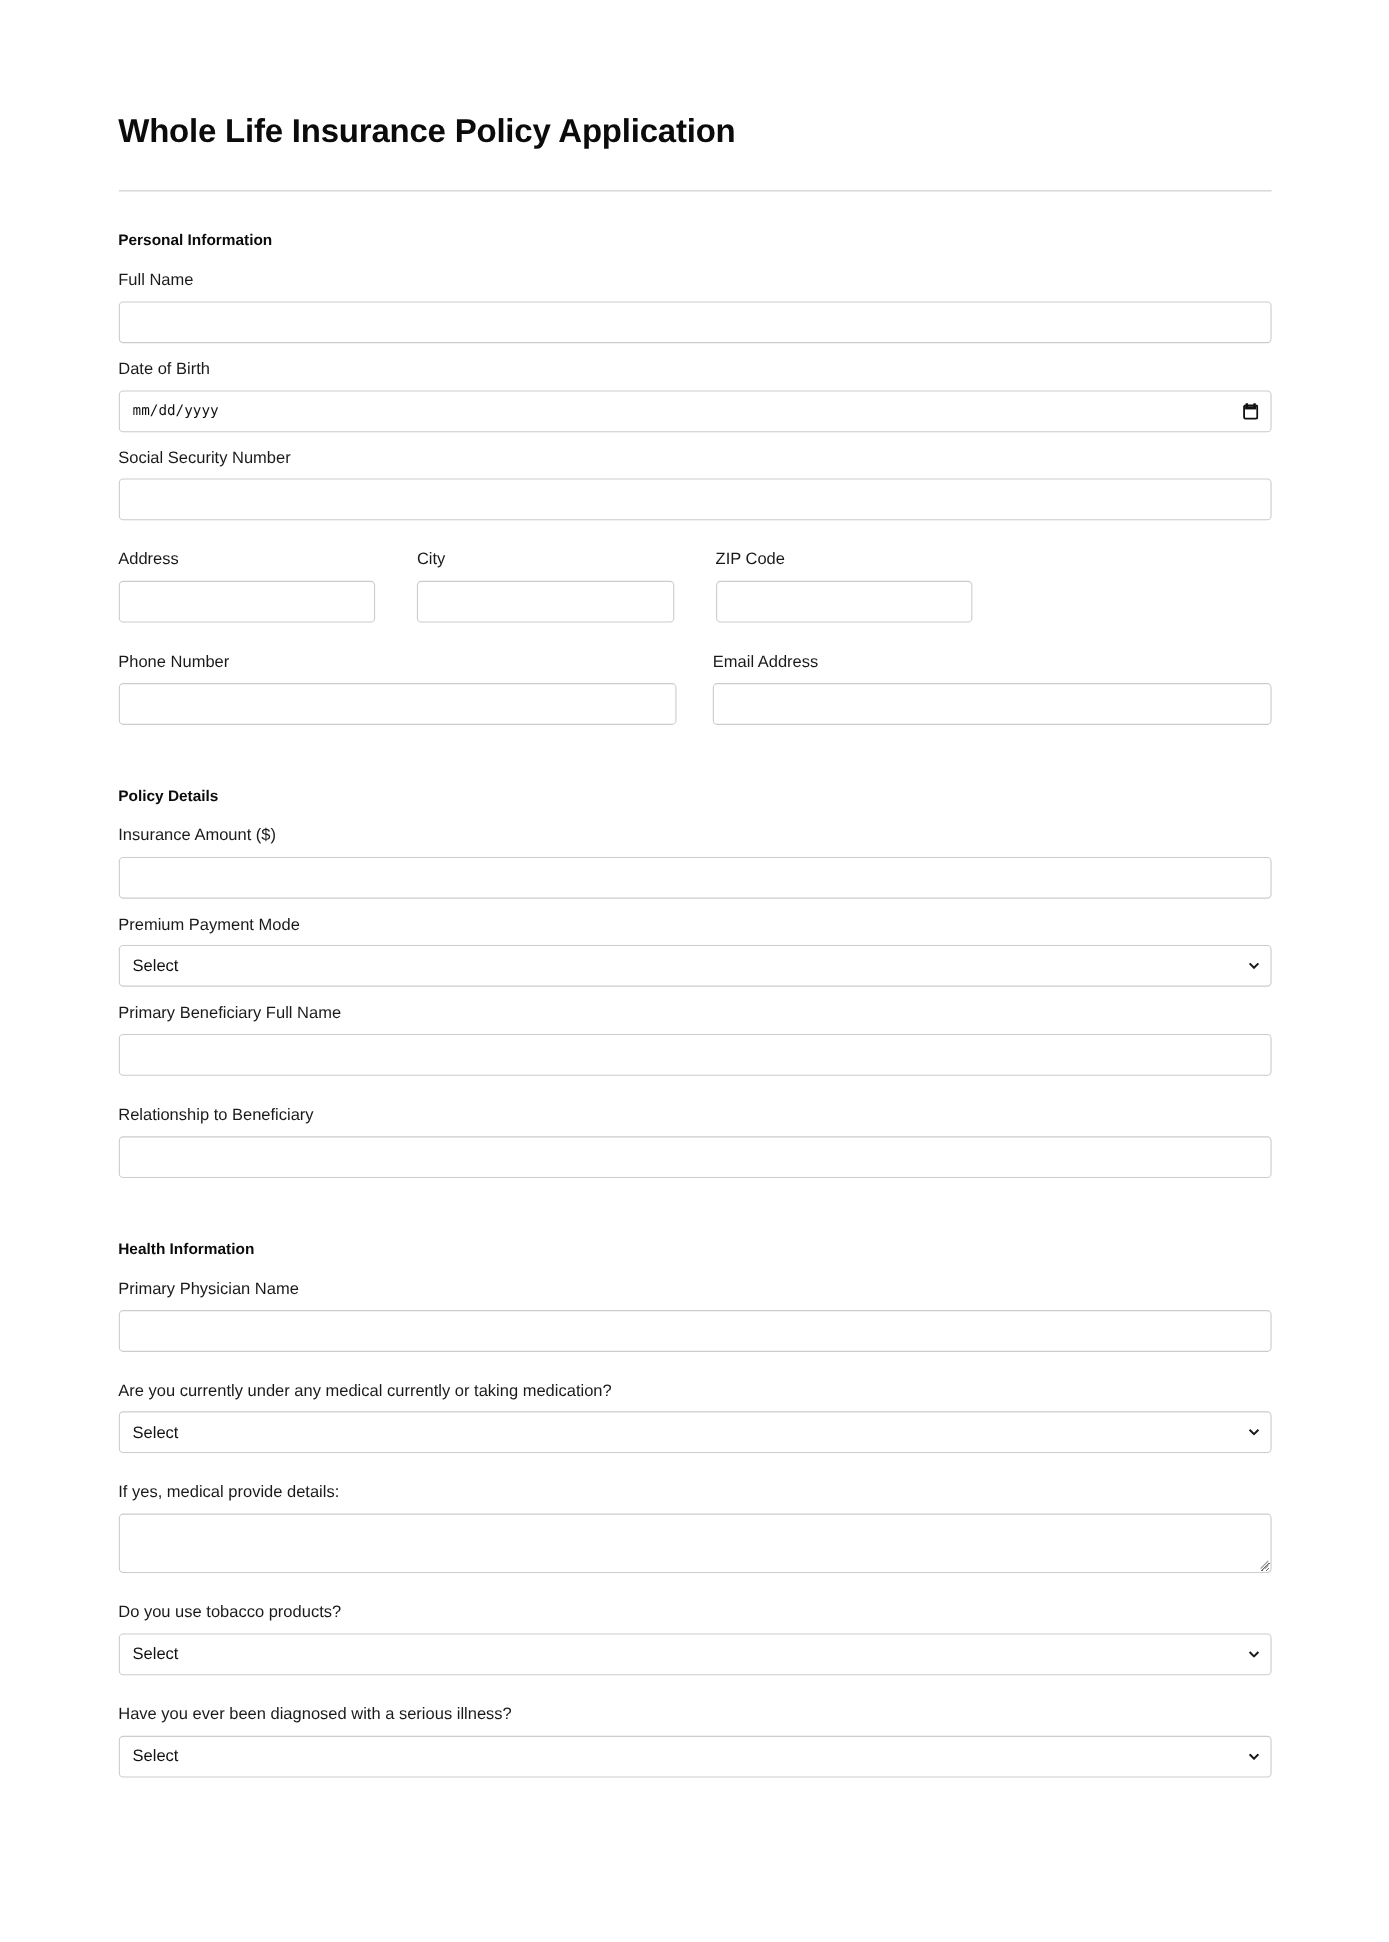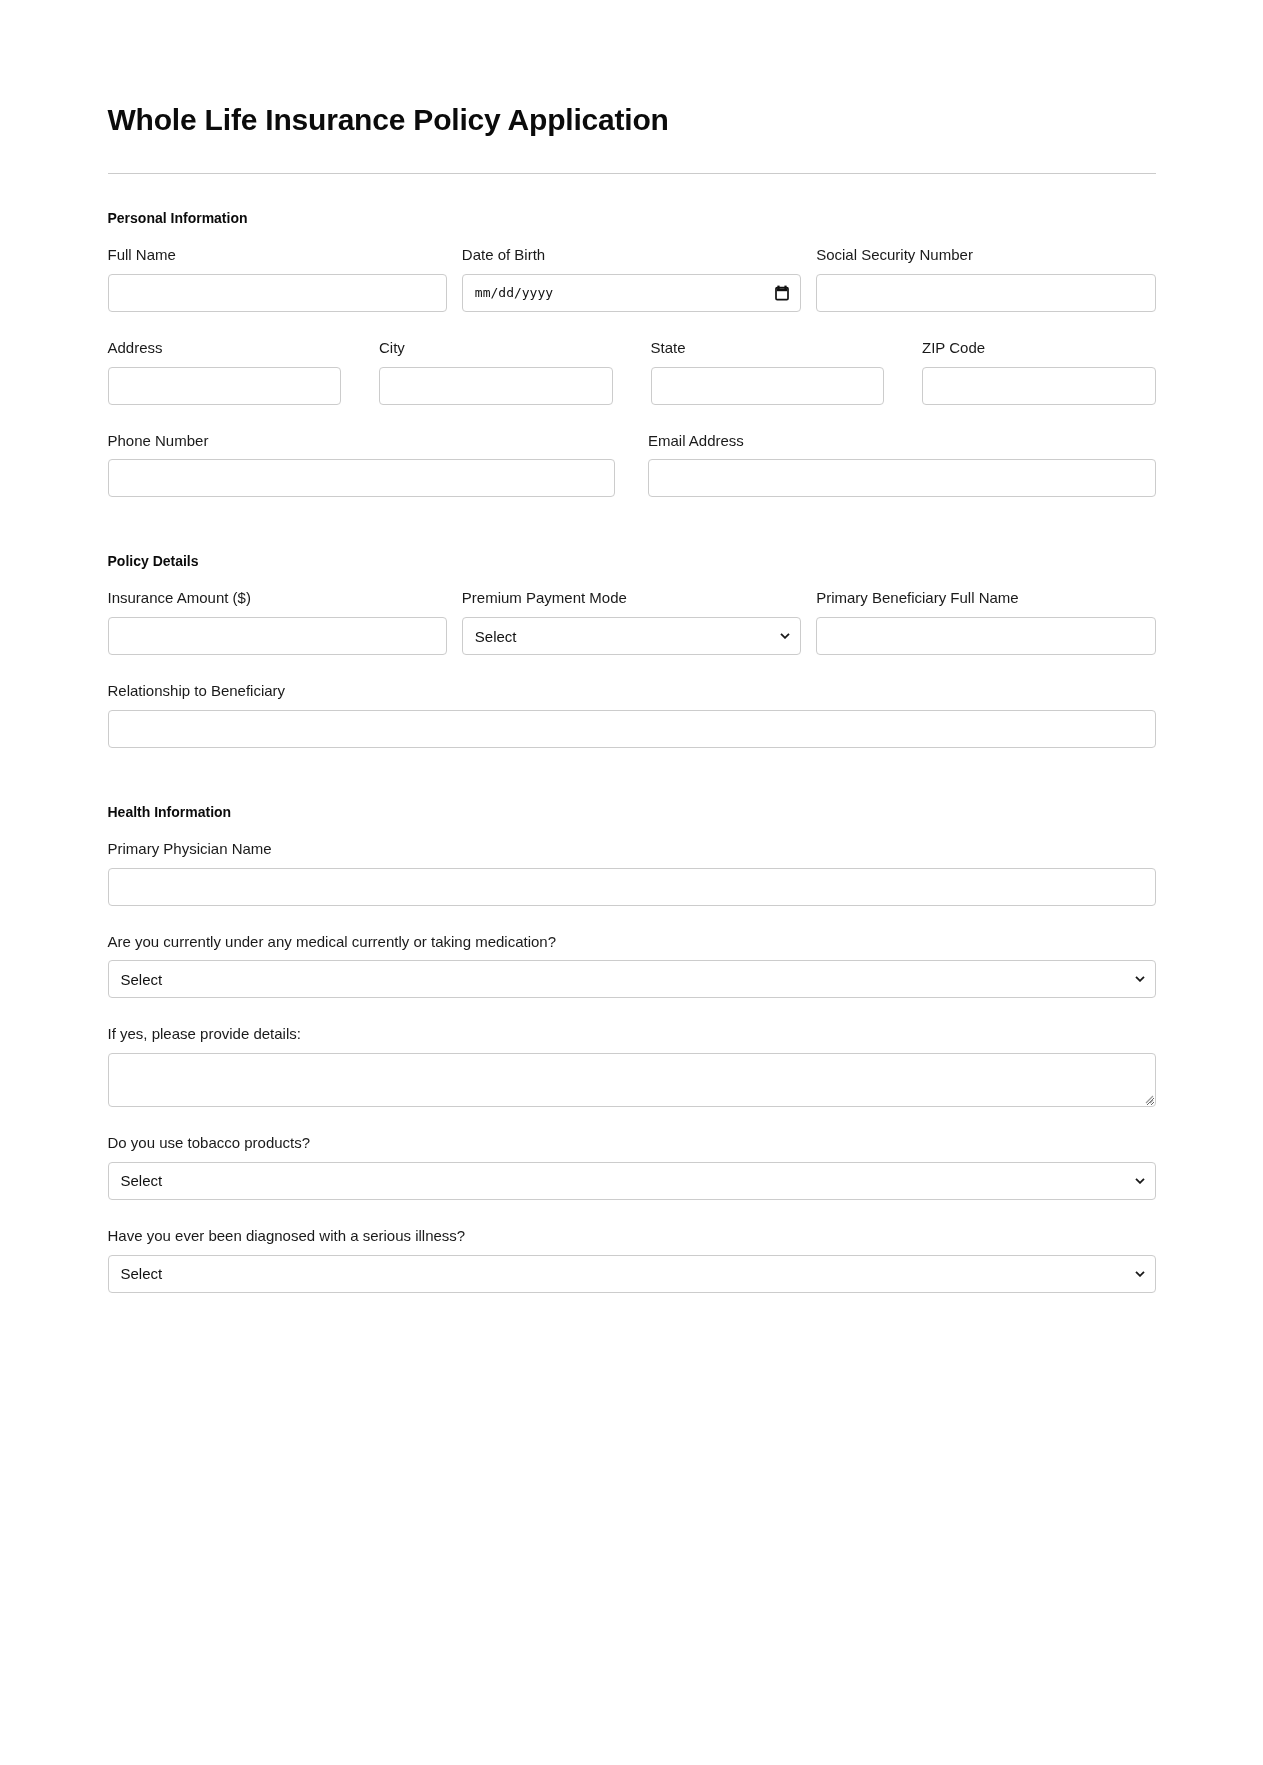--- a/index.html
+++ b/index.html
@@ -34,21 +34,21 @@
     font-size: 14px;
     font-weight: 700;
     color: #0b0b0b;
     margin: 0 0 20px 0;
   }
   .row {
     display: grid;
     margin-bottom: 27px;
   }
   .row:last-child { margin-bottom: 0; }
-  .cols-3 { grid-template-columns: repeat(3, 1fr); gap: 15px; }
+  .cols-3 { grid-template-columns: repeat(1, 1fr); gap: 15px; }
   .cols-4 { grid-template-columns: repeat(4, 1fr); gap: 38px; }
   .cols-2 { grid-template-columns: repeat(2, 1fr); gap: 33px; }
   .full   { grid-template-columns: 1fr; }
   .field label {
     display: block;
     font-size: 15px;
     color: #1a1a1a;
     margin-bottom: 9px;
     line-height: 1.25;
   }
@@ -151,26 +151,20 @@
           <input class="text-input" type="text" value="" style="">
         </div>
       </div>
       <div class="field">
         <label>City</label>
         <div class="ctrl-wrap">
           <input class="text-input" type="text" value="" style="">
         </div>
       </div>
       <div class="field">
-        <label>State</label>
-        <div class="ctrl-wrap">
-          <input class="text-input" type="text" value="" style="">
-        </div>
-      </div>
-      <div class="field">
         <label>ZIP Code</label>
         <div class="ctrl-wrap">
           <input class="text-input" type="text" value="" style="">
         </div>
       </div>
     </div>
 
     <div class="row cols-2">
       <div class="field">
         <label>Phone Number</label>
@@ -251,21 +245,21 @@
             <svg width="10" height="6" viewBox="0 0 10 6">
                 <path d="M1 0.8l4 4 4-4" fill="none" stroke="#1a1a1a" stroke-width="1.8"></path>
               </svg>
           </span>
         </div>
       </div>
     </div>
 
     <div class="row full">
       <div class="field">
-        <label>If yes, please provide details:</label>
+        <label>If yes, medical provide details:</label>
         <div class="ctrl-wrap">
           <textarea class="textarea-input" style=""></textarea>
           <span class="resize-corner">
             <svg width="10" height="10" viewBox="0 0 10 10">
                 <path d="M9 2L2 9M9 6L6 9" fill="none" stroke="#9a9a9a" stroke-width="1.2"></path>
               </svg>
           </span>
         </div>
       </div>
     </div>

